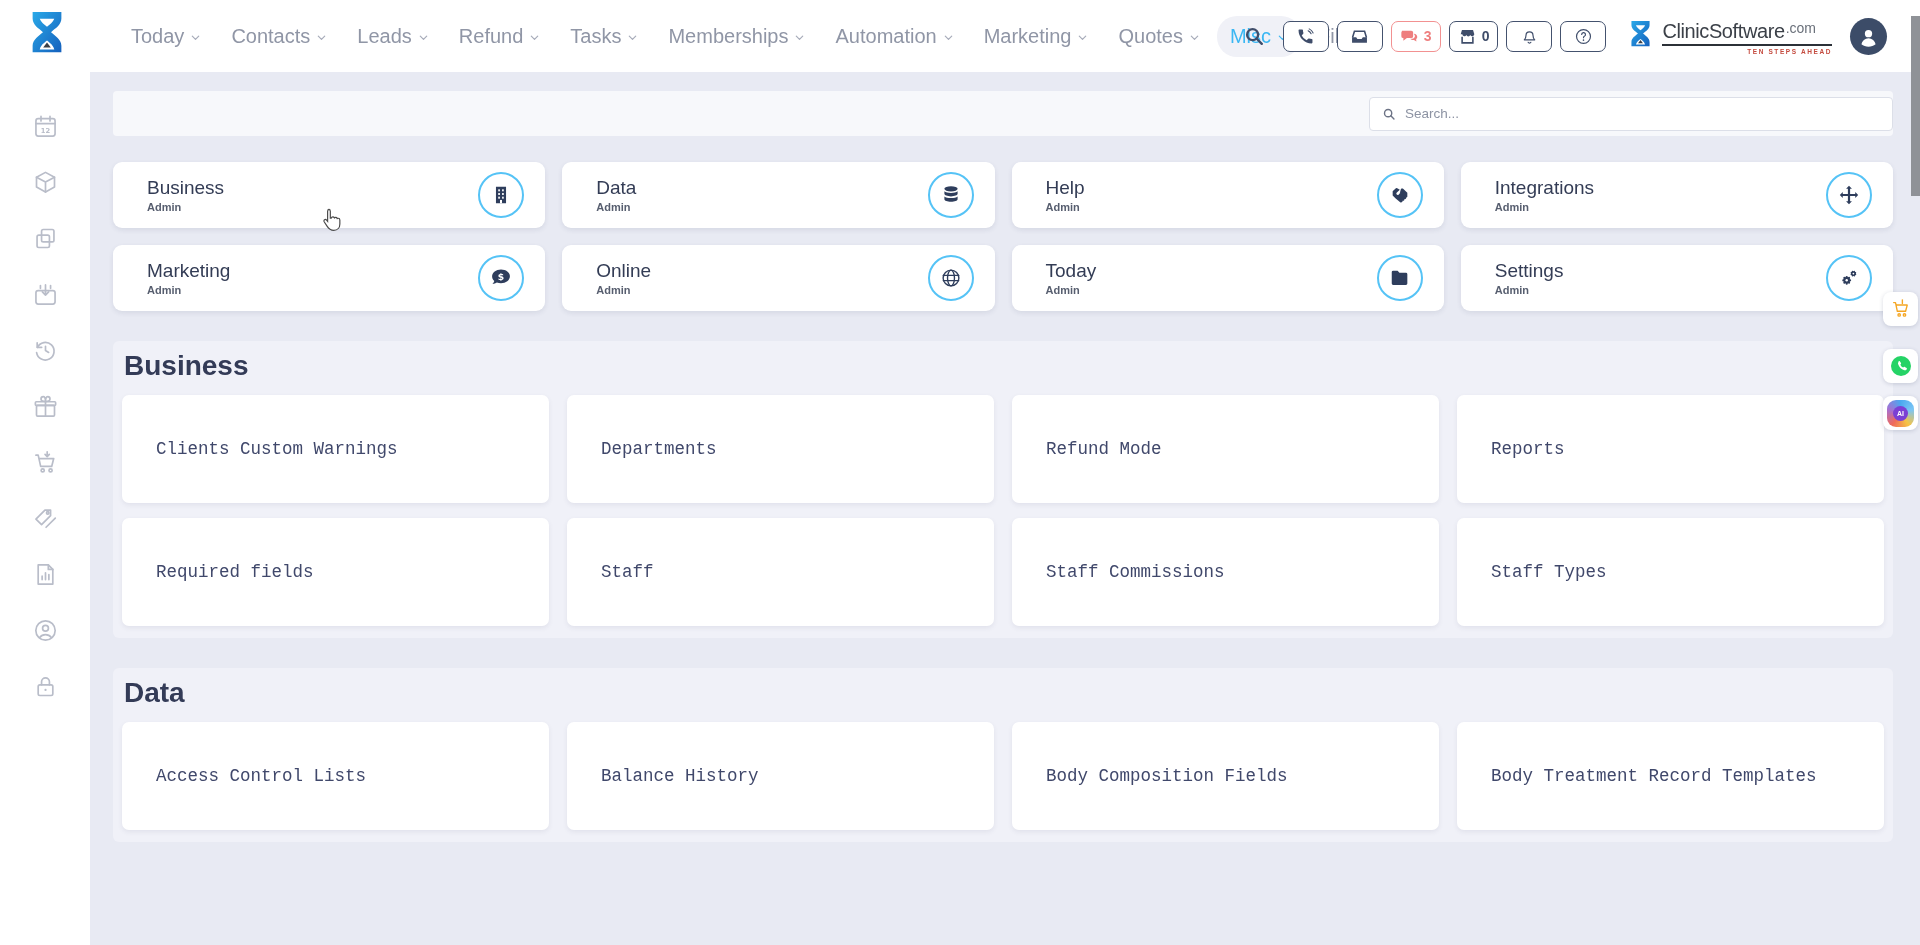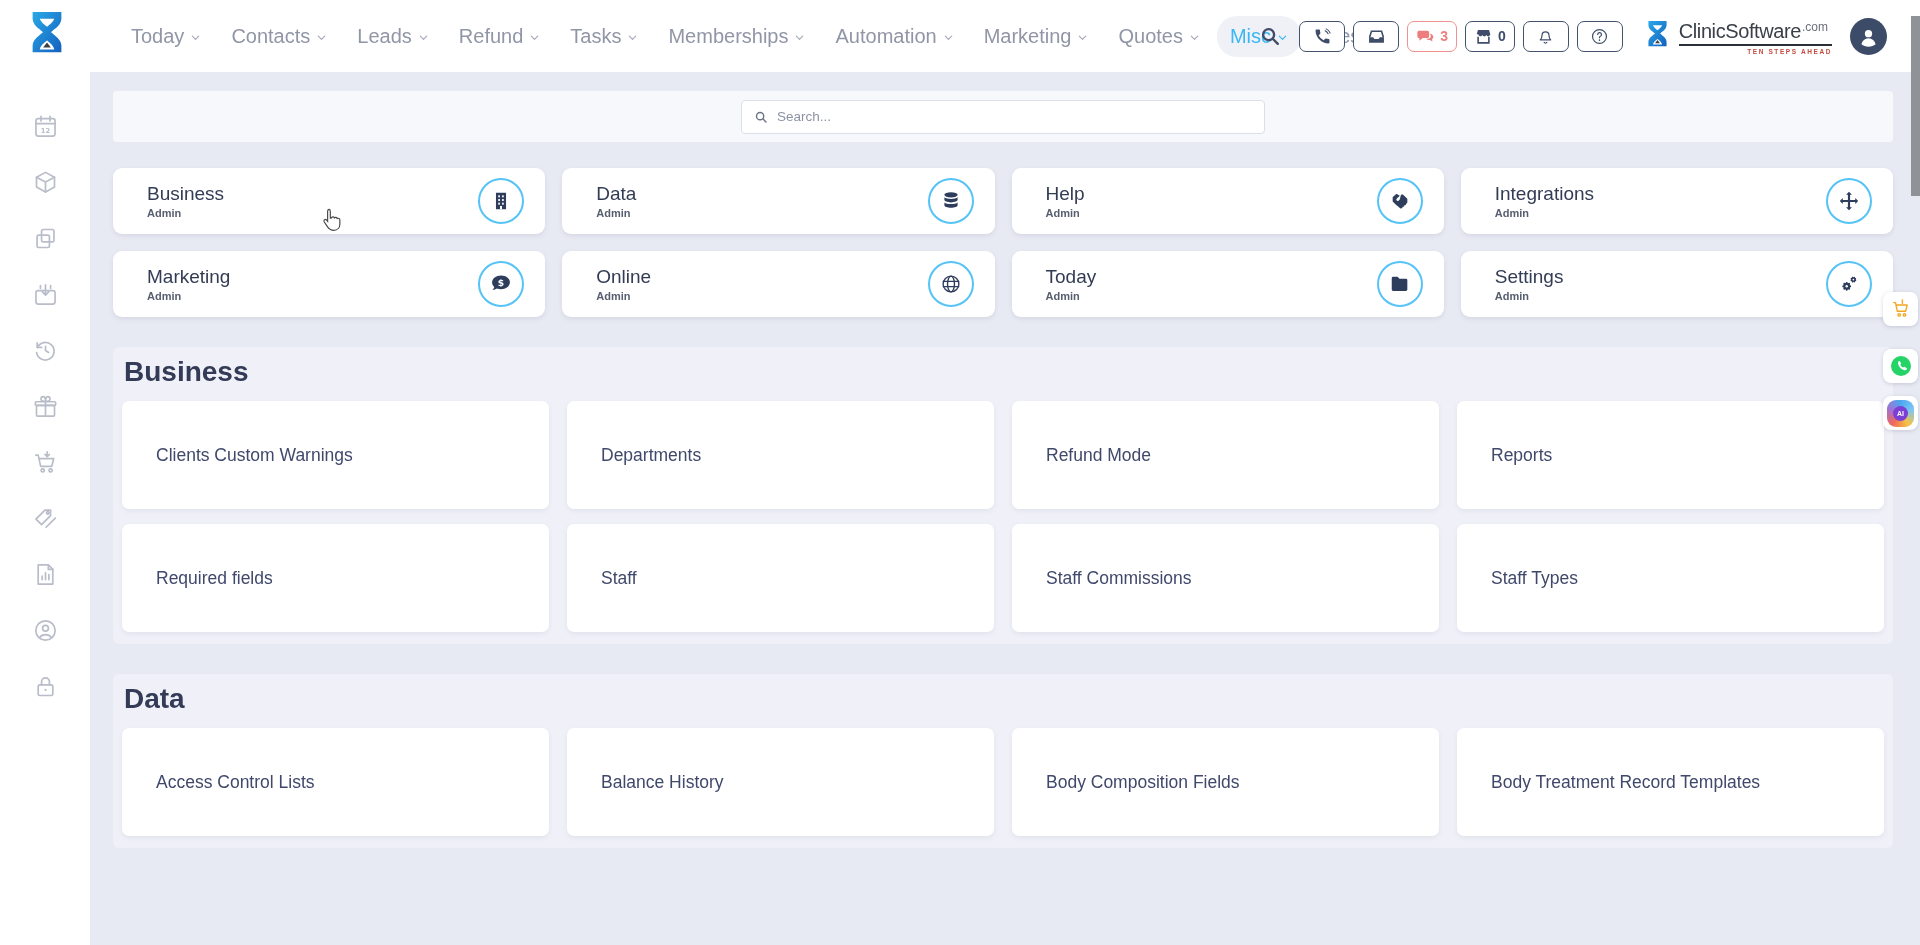--- a/index.html
+++ b/index.html
@@ -23,34 +23,34 @@
     display:flex; align-items:center; justify-content:center; gap:5px; color:#3f4d6a;
     padding:0 8px; cursor:pointer; background:#fff; }
   .icon-box .bx-ic { width:19px; height:19px; }
   .icon-box .bx-count { font-size:14px; font-weight:bold; }
   .icon-box.salmon { border-color:#f29191; color:#ee7e7e; }
   .logo-block { display:flex; align-items:flex-end; gap:7px; margin:0 10px 0 12px; cursor:pointer; }
   .logo-block .hg-small { width:29px; height:38px; }
   .brand-col { display:flex; flex-direction:column; align-items:flex-end; }
   .brand-line { display:flex; align-items:flex-start;justify-content:center; }
   .brand-name { font-size:20px; color:#3b4048; letter-spacing:-0.4px; }
-  .brand-com { font-size:12px; color:#6a707a; margin:0 4px 0 1px; }
+  .brand-com { font-size:14px; color:#6a707a; margin:0 16px 0 1px; }
   .brand-underline { width:100%; height:2px; background:#2c3138; margin-top:1px; }
   .brand-tagline { font-size:6.5px; letter-spacing:1.6px; color:#c44a3e; margin-top:2px; font-weight:bold; }
   .avatar { width:37px; height:37px; border-radius:50%; background:#3c4c68; padding:6px; cursor:pointer; }
 
   
   .sidebar { position:fixed; left:0; top:72px; width:90px; height:873px; background:#fff;
     display:flex; flex-direction:column; align-items:center; padding-top:41px; gap:29px; z-index:20; }
   .side-icon { width:27px; height:27px; color:#b9bdc9; cursor:pointer; flex:0 0 auto; }
 
   
   .main { position:fixed; left:90px; top:72px; width:1830px; height:873px; background:#e8eaf3; }
-  .search-strip { margin:19px 0 0 23px; width:1780px; height:51px; background:#f7f8fb;
-    border-radius:4px; display:flex; align-items:center; justify-content:center; }
+  .search-strip { margin:19px 0 0 23px; width:1780px; height:45px; background:#f7f8fb;
+    border-radius:4px; display:flex; align-items:center; justify-content:flex-end; }
   .search-input { width:524px; height:34px; background:#fff; border:1px solid #dcdfe8; border-radius:4px;
     display:flex; align-items:center; padding:0 12px; gap:9px; color:#8d93a3; font-size:13.5px; cursor:text; }
   .search-input .s-ic { width:14px; height:14px; color:#6c7385; }
 
   .category-grid { margin:26px 0 0 23px; width:1780px; display:grid;
     grid-template-columns:repeat(4,1fr); gap:17px; }
   .category-card { height:66px; background:#fff; border-radius:9px;
     box-shadow:0 2px 5px rgba(45,55,95,.10); display:flex; align-items:center;
     padding:0 21px 0 34px; cursor:pointer; }
   .cat-text { display:flex; flex-direction:column; gap:2px; }
@@ -60,21 +60,21 @@
     display:flex; align-items:center; justify-content:center; color:#2e3d5c; }
   .cat-circle .c-ic { width:22px; height:22px; }
 
   .section-panel { margin:30px 0 0 23px; width:1780px; background:#f0f1f8; border-radius:6px;
     padding:10px 9px 12px 9px; }
   .section-panel.first { margin-top:30px; }
   .section-title { font-size:28px; line-height:30px; color:#333b57; font-weight:600; margin:0 0 14px 2px; }
   .items-grid { display:grid; grid-template-columns:repeat(4,1fr); gap:15px 18px; }
   .item-card { height:108px; background:#fff; border-radius:7px; box-shadow:0 2px 5px rgba(45,55,95,.08);
     display:flex; align-items:center; padding-left:34px; font-size:17.5px; color:#40486b;
-    font-weight:500; cursor:pointer; }
+    font-weight:500; cursor:pointer;font-family:Liberation Mono, monospace; }
 
   
   .float-widget { position:fixed; right:2px; width:35px; height:34px; background:#fff; border-radius:8px;
     box-shadow:0 1px 4px rgba(40,50,90,.18); display:flex; align-items:center; justify-content:center;
     z-index:40; cursor:pointer; }
   .fw-cart { top:292px; color:#f5a623; } .fw-cart .f-ic { width:22px; height:22px; }
   .fw-phone { top:349px; } .fw-phone .f-ic { width:24px; height:24px; }
   .fw-ai { top:396px; }
   .ai-blob { width:27px; height:27px; border-radius:9px;
     background:conic-gradient(#4aa8f0,#7cc6f5,#f6c445,#ef6a5a,#a76fd1,#4aa8f0);

